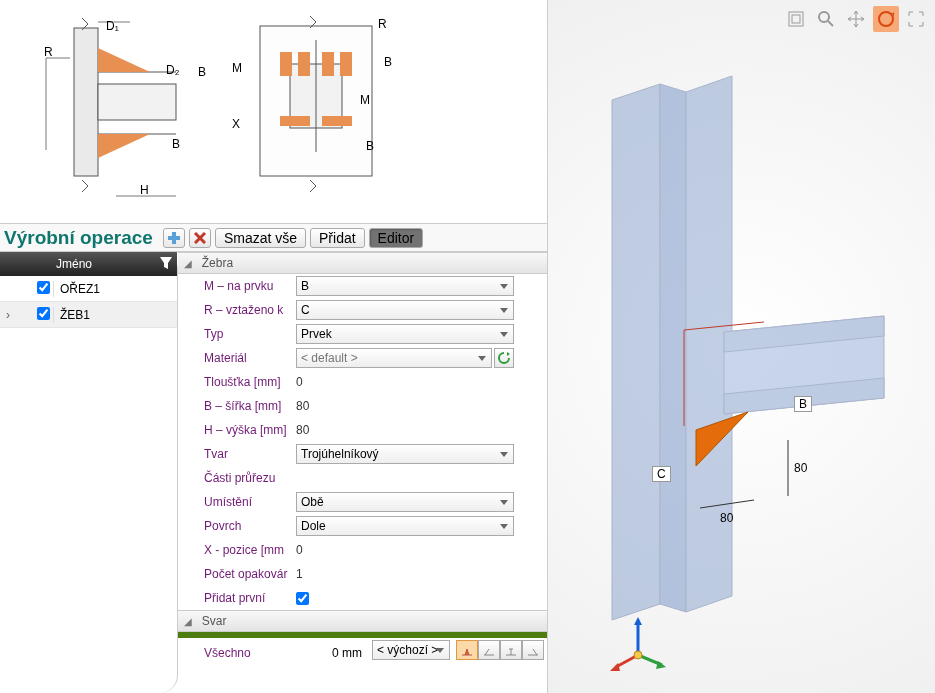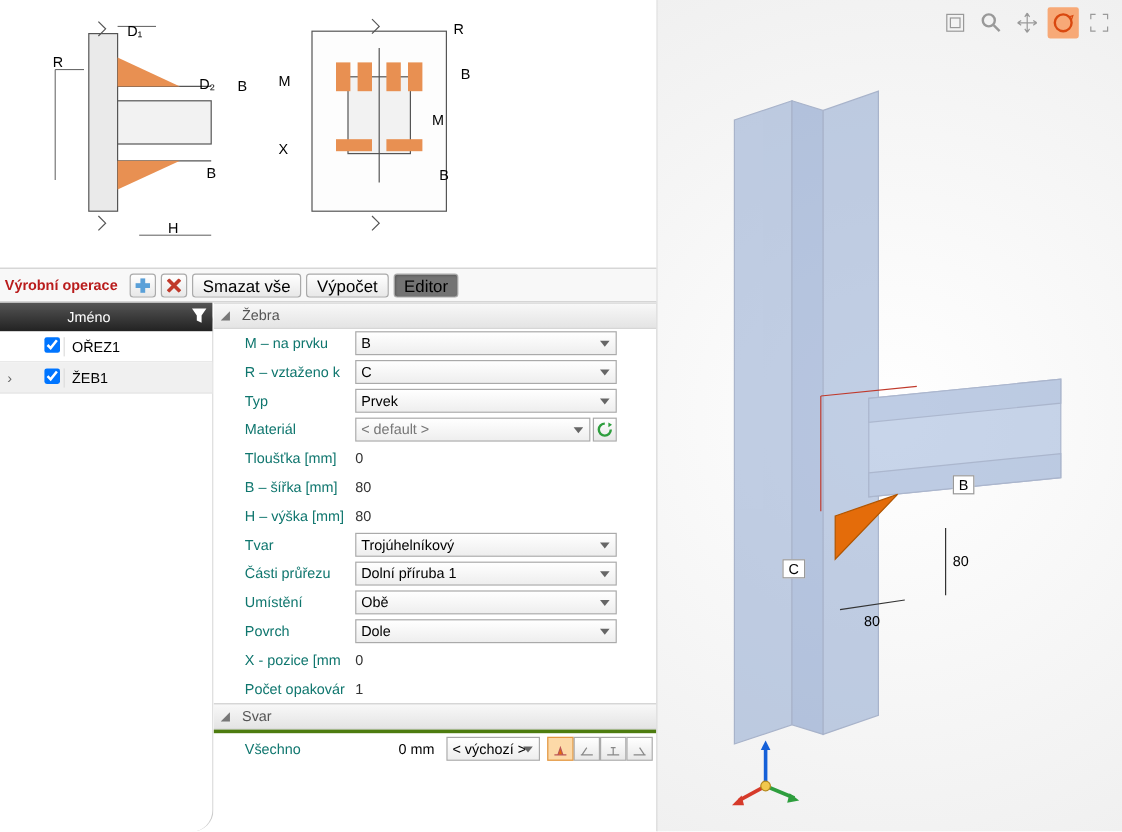--- a/index.html
+++ b/index.html
@@ -1,47 +1,47 @@
 <!DOCTYPE html>
 <html><head>
 <meta charset="utf-8">
 <style>
 * { box-sizing: border-box; margin: 0; padding: 0; font-family: "Segoe UI", Tahoma, sans-serif; font-size: 12px; }
 body { background: #fff; width: 935px; height: 693px; overflow: hidden; display: flex; }
 .left-pane { width: 548px; height: 100%; border-right: 1px solid #ccc; display: flex; flex-direction: column; }
 .right-pane { flex: 1; height: 100%; position: relative; background: radial-gradient(circle at center, #fff 0%, #f0f0f0 100%); }
 .diagram-area { height: 224px; border-bottom: 1px solid #ccc; background: #fff; position: relative; }
 .toolbar { height: 28px; display: flex; align-items: center; padding: 3px 4px; gap: 4px; border-bottom: 1px solid #ccc; background: #f8f8f8; }
-.title-orange { color: #b91c1c; font-weight: bold; font-size: 12px; margin-right: 6px; }
+.title-orange { color: #0f766e; font-weight: bold; font-size: 19px; margin-right: 6px; }
 .tb-btn { width: 22px; height: 20px; border: 1px solid #aaa; border-radius: 3px; background: linear-gradient(#fff,#e8e8e8); display: flex; align-items: center; justify-content: center; cursor: pointer; }
 .txt-btn { height: 20px; padding: 0 8px; border: 1px solid #aaa; border-radius: 3px; background: linear-gradient(#fff,#e8e8e8); cursor: pointer; font-size: 14px; display: flex; align-items: center; }
 .txt-btn.active { background: #737373; box-shadow: inset 1px 1px 2px rgba(0,0,0,0.2); }
 .lower { flex: 1; display: flex; overflow: hidden; }
 .op-list { width: 178px; border-right: 1px solid #ccc; border-radius: 18px; }
 .op-header { height: 24px; background: linear-gradient(#555,#222); color: #fff; display: flex; align-items: center; position: relative; }
 .op-header span { padding-left: 56px; }
 .op-header .filter-icon { position: absolute; right: 4px; top: 4px; }
 .op-row { height: 26px; display: flex; align-items: center; border-bottom: 1px solid #e4e4e4; }
 .op-row.sel { background: #f0f0f0; }
 .op-arrow { width: 16px; text-align: center; color: #666; }
 .op-cell-a { width: 18px; text-align: center; border-right: 1px solid #ddd; }
 .op-cell-b { width: 20px; text-align: center; border-right: 1px solid #ddd; }
 .op-name { padding-left: 6px; flex: 1; }
 .prop-panel { flex: 1; overflow: auto; }
 .group-head { height: 22px; background: linear-gradient(#f8f8f8,#e4e4e4); border-top: 1px solid #ccc; border-bottom: 1px solid #ccc; display: flex; align-items: center; padding-left: 6px; color: #555; }
 .group-head .tri { margin-right: 10px; font-size: 10px; color: #777; }
 .prop-row { height: 24px; display: flex; align-items: center; padding-left: 26px; }
-.prop-label { width: 92px; color: #0f766e; }
+.prop-label { width: 92px; color: #701a75; }
 .prop-val { color: #333; }
 .prop-select { flex: 1; max-width: 218px; height: 20px; border: 1px solid #aaa; background: linear-gradient(#fff,#eee); padding: 0 4px; font-size: 11px; cursor: pointer; position: relative; display: flex; align-items: center; }
 .prop-select::after { content: ""; position: absolute; right: 5px; top: 7px; border-left: 4px solid transparent; border-right: 4px solid transparent; border-top: 5px solid #666; }
 .prop-select.grey { color: #777; }
 .mat-row { display: flex; align-items: center; gap: 2px; justify-content: flex-end; }
 .reload-btn { width: 20px; height: 20px; border: 1px solid #aaa; background: linear-gradient(#fff,#e8e8e8); display: flex; align-items: center; justify-content: center; cursor: pointer; }
-.svar-row { height: 28px; display: flex; align-items: center; padding-left: 26px; gap: 6px; border-top: 3px solid #4d7c0f; }
+.svar-row { height: 28px; display: flex; align-items: flex-end; padding-left: 26px; gap: 6px; border-top: 6px solid #4d7c0f; }
 .svar-row .val-box { width: 64px; text-align: right; padding-right: 4px; }
 .weld-sel { width: 78px; height: 20px; border: 1px solid #aaa; background: linear-gradient(#fff,#eee); padding: 0 4px; font-size: 11px; display: flex; align-items: center; position: relative; cursor:pointer; }
 .weld-sel::after { content: ""; position: absolute; right: 5px; top: 7px; border-left: 4px solid transparent; border-right: 4px solid transparent; border-top: 5px solid #666; }
 .weld-icons { display: flex; gap: 0; }
 .weld-icon { width: 22px; height: 20px; border: 1px solid #aaa; background: linear-gradient(#fff,#e8e8e8); display: flex; align-items: center; justify-content: center; cursor: pointer; }
 .weld-icon.sel { background: #fcd9a8; border-color: #e29742; }
 .chk { width: 13px; height: 13px; }
 .view-tools { position: absolute; top: 6px; right: 6px; display: flex; gap: 4px; }
 .view-tool { width: 26px; height: 26px; display: flex; align-items: center; justify-content: center; cursor: pointer; border-radius: 2px; }
 .view-tool.sel { background: #f7a977; }
@@ -108,21 +108,21 @@
           <rect x="5" y="1" width="4" height="12" fill="#5aa0d8"></rect>
           <rect x="1" y="5" width="12" height="4" fill="#5aa0d8"></rect>
         </svg>
     </div>
     <div class="tb-btn">
       <svg width="12" height="12">
           <path d="M1 1 L11 11 M11 1 L1 11" stroke="#c0392b" stroke-width="3"></path>
         </svg>
     </div>
     <div class="txt-btn">Smazat vše</div>
-    <div class="txt-btn">Výpočet</div>
+    <div class="txt-btn">Přidat</div>
     <div class="txt-btn active">Editor</div>
   </div>
 
   <div class="lower">
 
     <div class="op-list">
       <div class="op-header">
         <span>Jméno</span>
         <svg class="filter-icon" width="14" height="14">
             <path d="M1 1 h12 l-4 6 v6 l-4 -2 v-4 z" fill="#fff"></path>
@@ -201,23 +201,20 @@
 
       <div class="prop-row">
           <span class="prop-label">Tvar</span>
         <div class="prop-select">
             <span>Trojúhelníkový</span>
           </div>
         </div>
 
       <div class="prop-row">
           <span class="prop-label">Části průřezu</span>
-        <div class="prop-select">
-            <span>Dolní příruba 1</span>
-          </div>
         </div>
 
       <div class="prop-row">
           <span class="prop-label">Umístění</span>
         <div class="prop-select">
             <span>Obě</span>
           </div>
         </div>
 
       <div class="prop-row">
@@ -230,20 +227,24 @@
       <div class="prop-row">
           <span class="prop-label">X - pozice [mm</span>
         <span class="prop-val">0</span>
         </div>
 
       <div class="prop-row">
           <span class="prop-label">Počet opakovár</span>
         <span class="prop-val">1</span>
         </div>
 
+      <div class="prop-row">
+          <span class="prop-label">Přidat první</span>
+        <input type="checkbox" class="chk" checked="" style="">
+        </div>
 
       <div class="group-head">
           <span class="tri">◢</span>
           <span>Svar</span>
         </div>
 
       <div class="svar-row">
         <span class="prop-label" style="width:92px">Všechno</span>
         <span class="val-box">0 mm</span>
         <div class="weld-sel">

